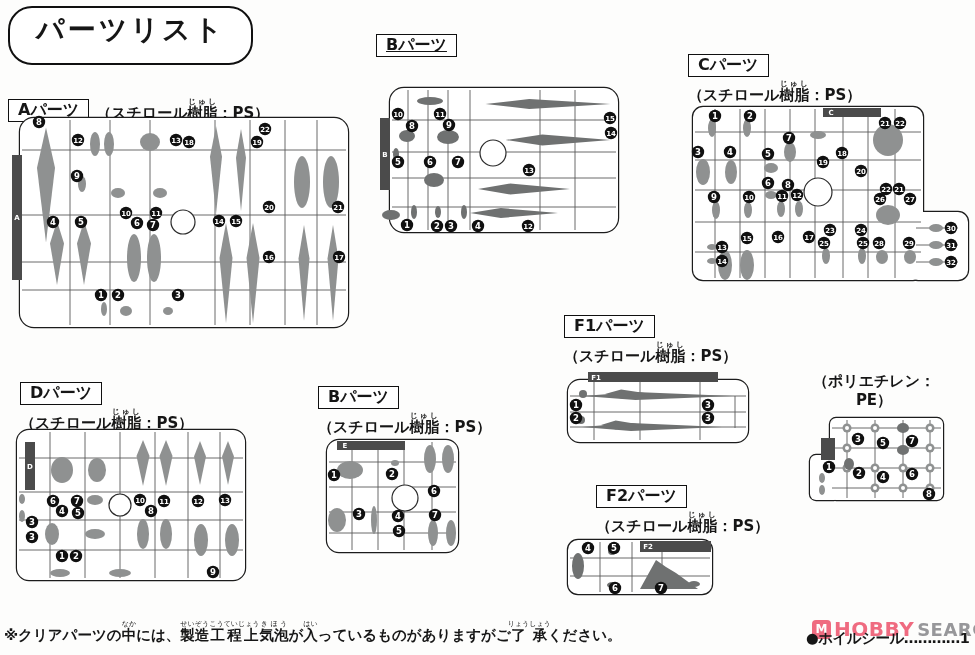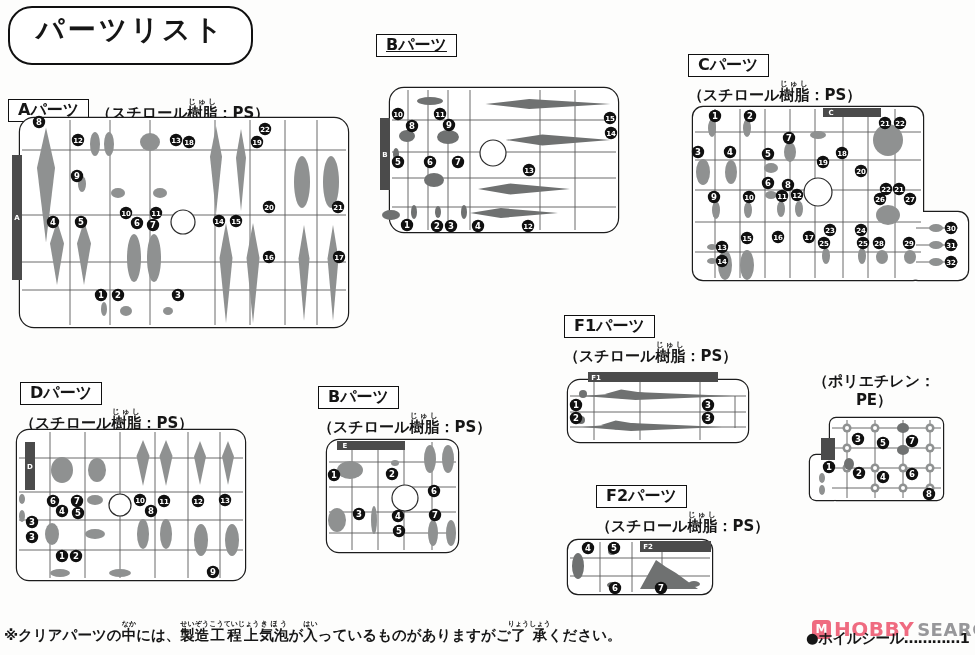--- a/index.html
+++ b/index.html
@@ -20,21 +20,21 @@
     border:1.7px solid #101010;background:#fff;
     padding:0 9px 1px;font-size:16px;font-weight:700;line-height:20px;white-space:nowrap;
   }
   .mat{font-size:15px;font-weight:700;white-space:nowrap;line-height:1.15;}
   .mat rt{font-size:7.5px;font-weight:600;letter-spacing:1px;}
   .sec.col .box{display:inline-block;margin-bottom:3px;}
   .pc-hdr{position:absolute;left:798px;top:372px;width:152px;text-align:center;
     font-size:15px;font-weight:700;line-height:1.25;}
   #runner-svg{position:absolute;left:0;top:0;z-index:1;}
   .note{position:absolute;left:4px;top:620px;font-size:14.5px;font-weight:700;white-space:nowrap;z-index:3;}
-  .note rt{font-size:7px;font-weight:700;}
+  .note rt{font-size:7px;font-weight:400;}
   .seal{position:absolute;left:806px;top:629px;font-size:14.5px;font-weight:700;z-index:3;white-space:nowrap;letter-spacing:-.5px;}
   .wm{position:absolute;left:812px;top:617px;display:flex;align-items:center;gap:3px;z-index:2;opacity:.92;}
   .wm .ic{width:19px;height:19px;border-radius:4px;color:#fff;font-weight:800;font-size:12px;
     display:flex;align-items:center;justify-content:center;}
   .wm .hb{font-weight:800;font-size:20px;letter-spacing:.5px;}
   .wm .sr{font-weight:800;font-size:18px;letter-spacing:.5px;}
 </style>
 </head>
 <body>
 

